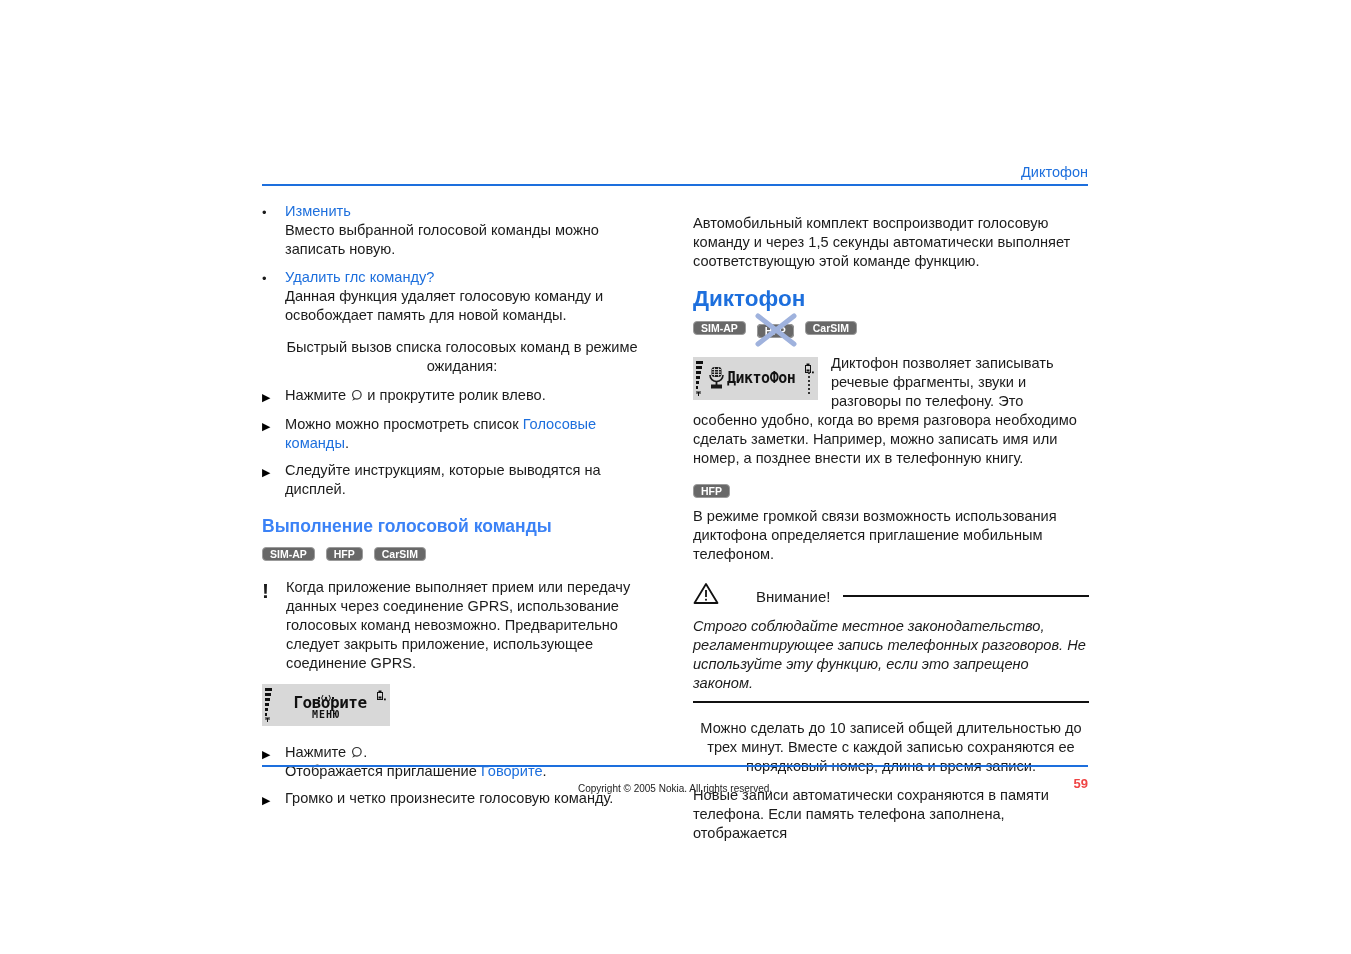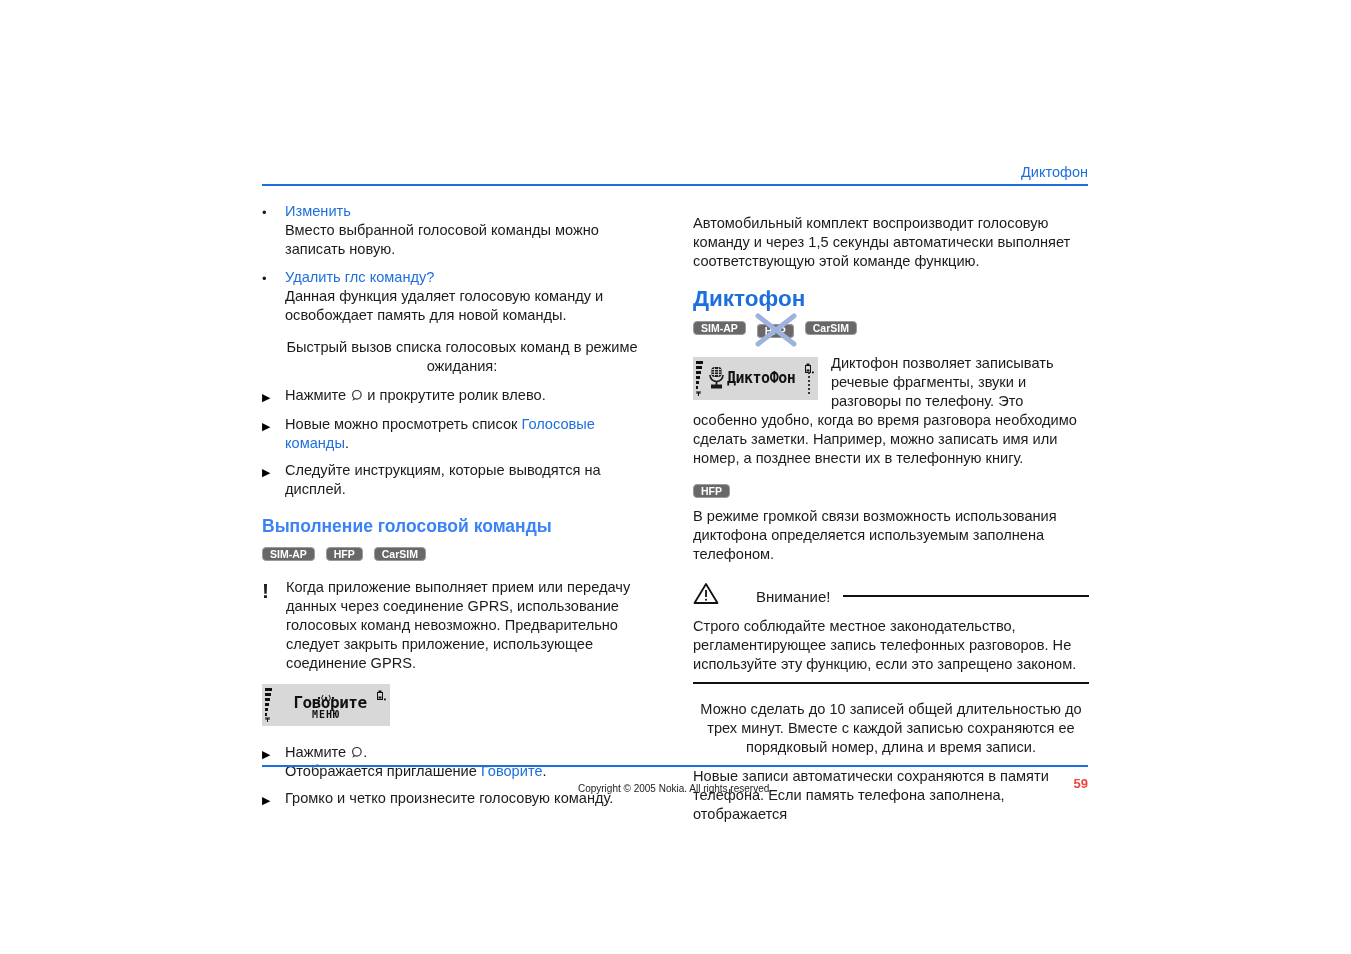--- a/index.html
+++ b/index.html
@@ -68,21 +68,21 @@
 
   .float-screen{float:left;margin:3px 13px 4px 0;}
   .para-wrap{margin-bottom:12px;}
   .para-wrap::after{content:"";display:block;clear:both;}
 
   .warning{margin:18px 0 12px 0;}
   .warn-head{display:flex;align-items:center;}
   .warn-icon{flex:none;margin-right:9px;}
   .warn-title{font-size:15px;white-space:nowrap;margin-left:28px;}
   .warn-rule{flex:1;height:2px;background:#111;margin-left:12px;}
-  .warn-body{margin-top:7px;}
+  .warn-body{margin-top:7px;font-style:italic;}
   .warn-bottom{height:2px;background:#111;margin-top:8px;}
   .solo-badge{margin:16px 0 9px 0;}
 </style>
 </head>
 <body>
 
 <div class="hdr-title">Диктофон</div>
 <div class="hdr-rule"></div>
 
 <div class="col col-left">
@@ -111,21 +111,21 @@
       <span>Нажмите </span><span class="vk"><svg width="13" height="13" viewBox="0 0 14 14" style="vertical-align:-2px;">
             <circle cx="7.4" cy="6.2" r="4.6" fill="none" stroke="#333" stroke-width="1.3"></circle>
             <path d="M4.2 9.8 L2.2 12.6 L6.2 10.9 Z" fill="#333"></path>
           </svg></span><span> и прокрутите ролик влево.</span>
     </div>
   </div>
 
   <div class="step">
     <div class="step-tri">▶</div>
     <div class="step-body">
-      <span>Новые можно просмотреть список </span><a class="doclink">Голосовые команды</a><span>.</span>
+      <span>Можно можно просмотреть список </span><a class="doclink">Голосовые команды</a><span>.</span>
     </div>
   </div>
 
   <div class="step">
     <div class="step-tri">▶</div>
     <div class="step-body">Следуйте инструкциям, которые выводятся на дисплей.</div>
   </div>
 
   <h2 class="sec">Выполнение голосовой команды</h2>
 
@@ -230,21 +230,21 @@
       <span class="scr-battline"></span>
       <div class="scr-main2">ДиктоФон</div>
     </div>
     <span>Диктофон позволяет записывать речевые фрагменты, звуки и разговоры по телефону. Это особенно удобно, когда во время разговора необходимо сделать заметки. Например, можно записать имя или номер, а позднее внести их в телефонную книгу.</span>
   </div>
 
   <div class="badges solo-badge">
     <span class="badge">HFP</span>
   </div>
 
-  <p>В режиме громкой связи возможность использования диктофона определяется используемым заполнена телефоном.</p>
+  <p>В режиме громкой связи возможность использования диктофона определяется приглашение мобильным телефоном.</p>
 
   <div class="warning">
     <div class="warn-head">
       <span class="warn-icon"><svg width="26" height="23" viewBox="0 0 26 23">
             <path d="M13 2 L24.5 21 H1.5 Z" fill="none" stroke="#111" stroke-width="1.8" stroke-linejoin="round"></path>
             <rect x="12.1" y="8" width="1.8" height="7" fill="#111"></rect>
             <rect x="12.1" y="16.8" width="1.8" height="1.8" fill="#111"></rect>
           </svg></span>
       <span class="warn-title">Внимание!</span>
       <span class="warn-rule"></span>

